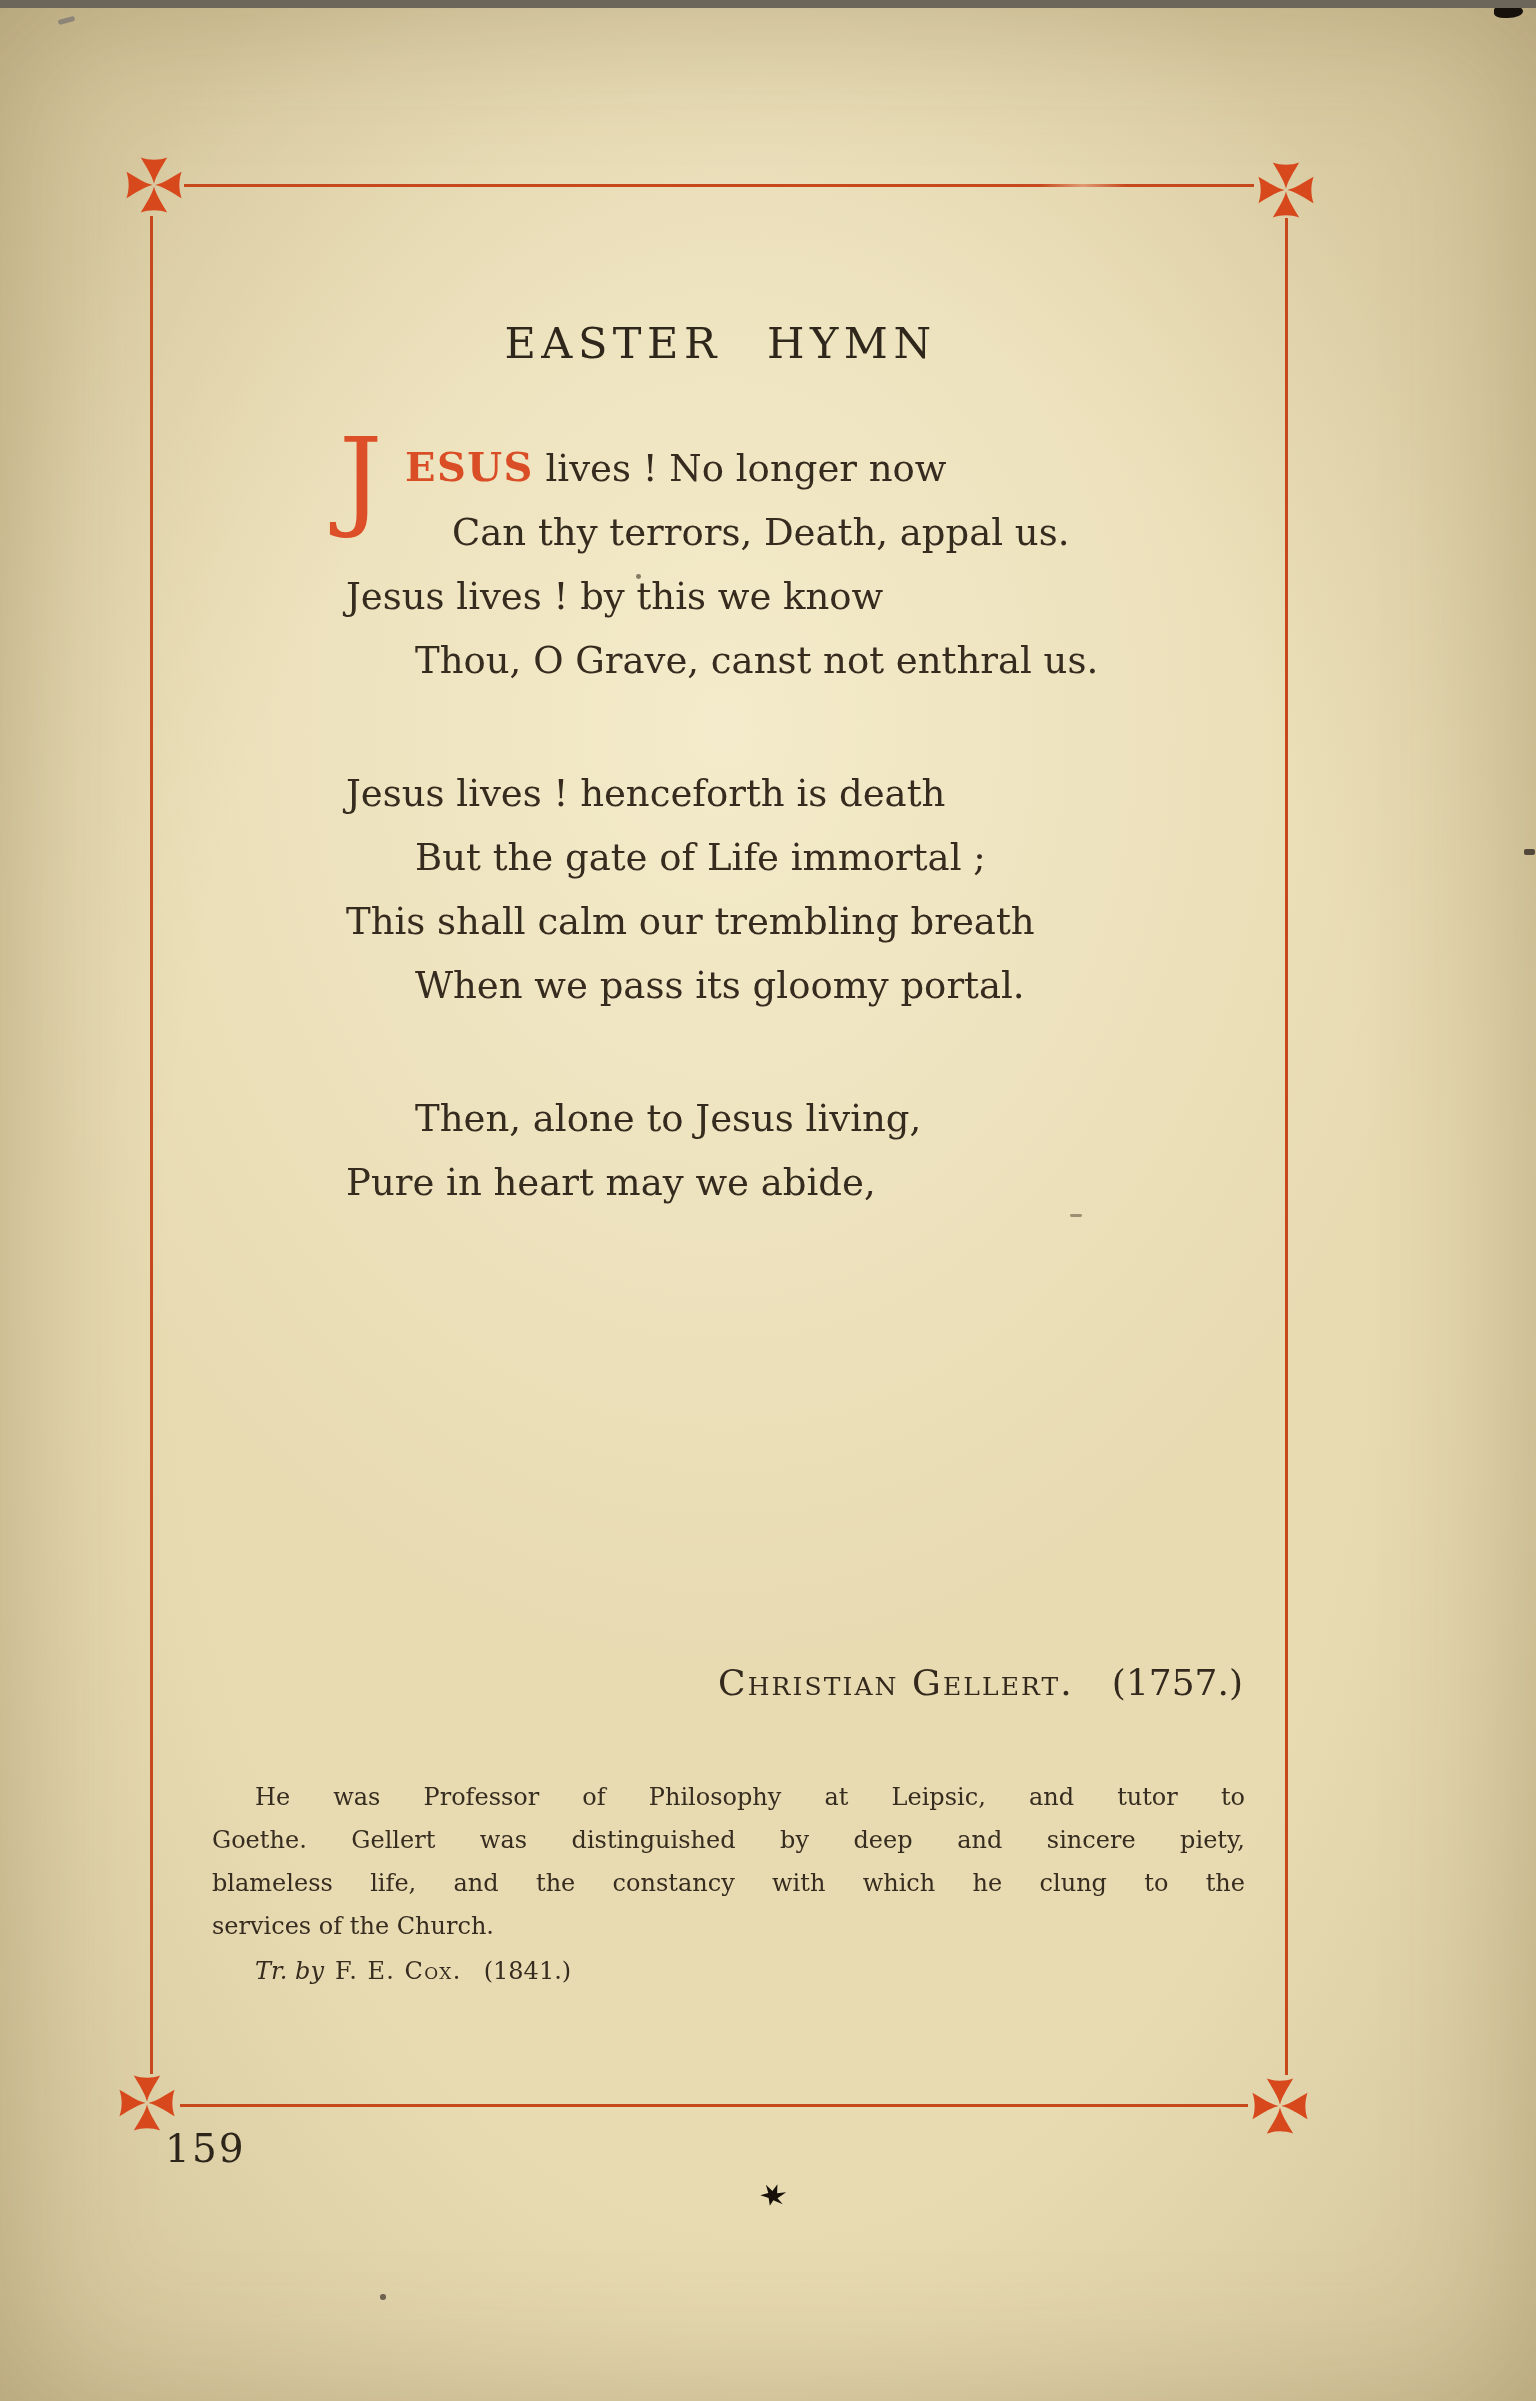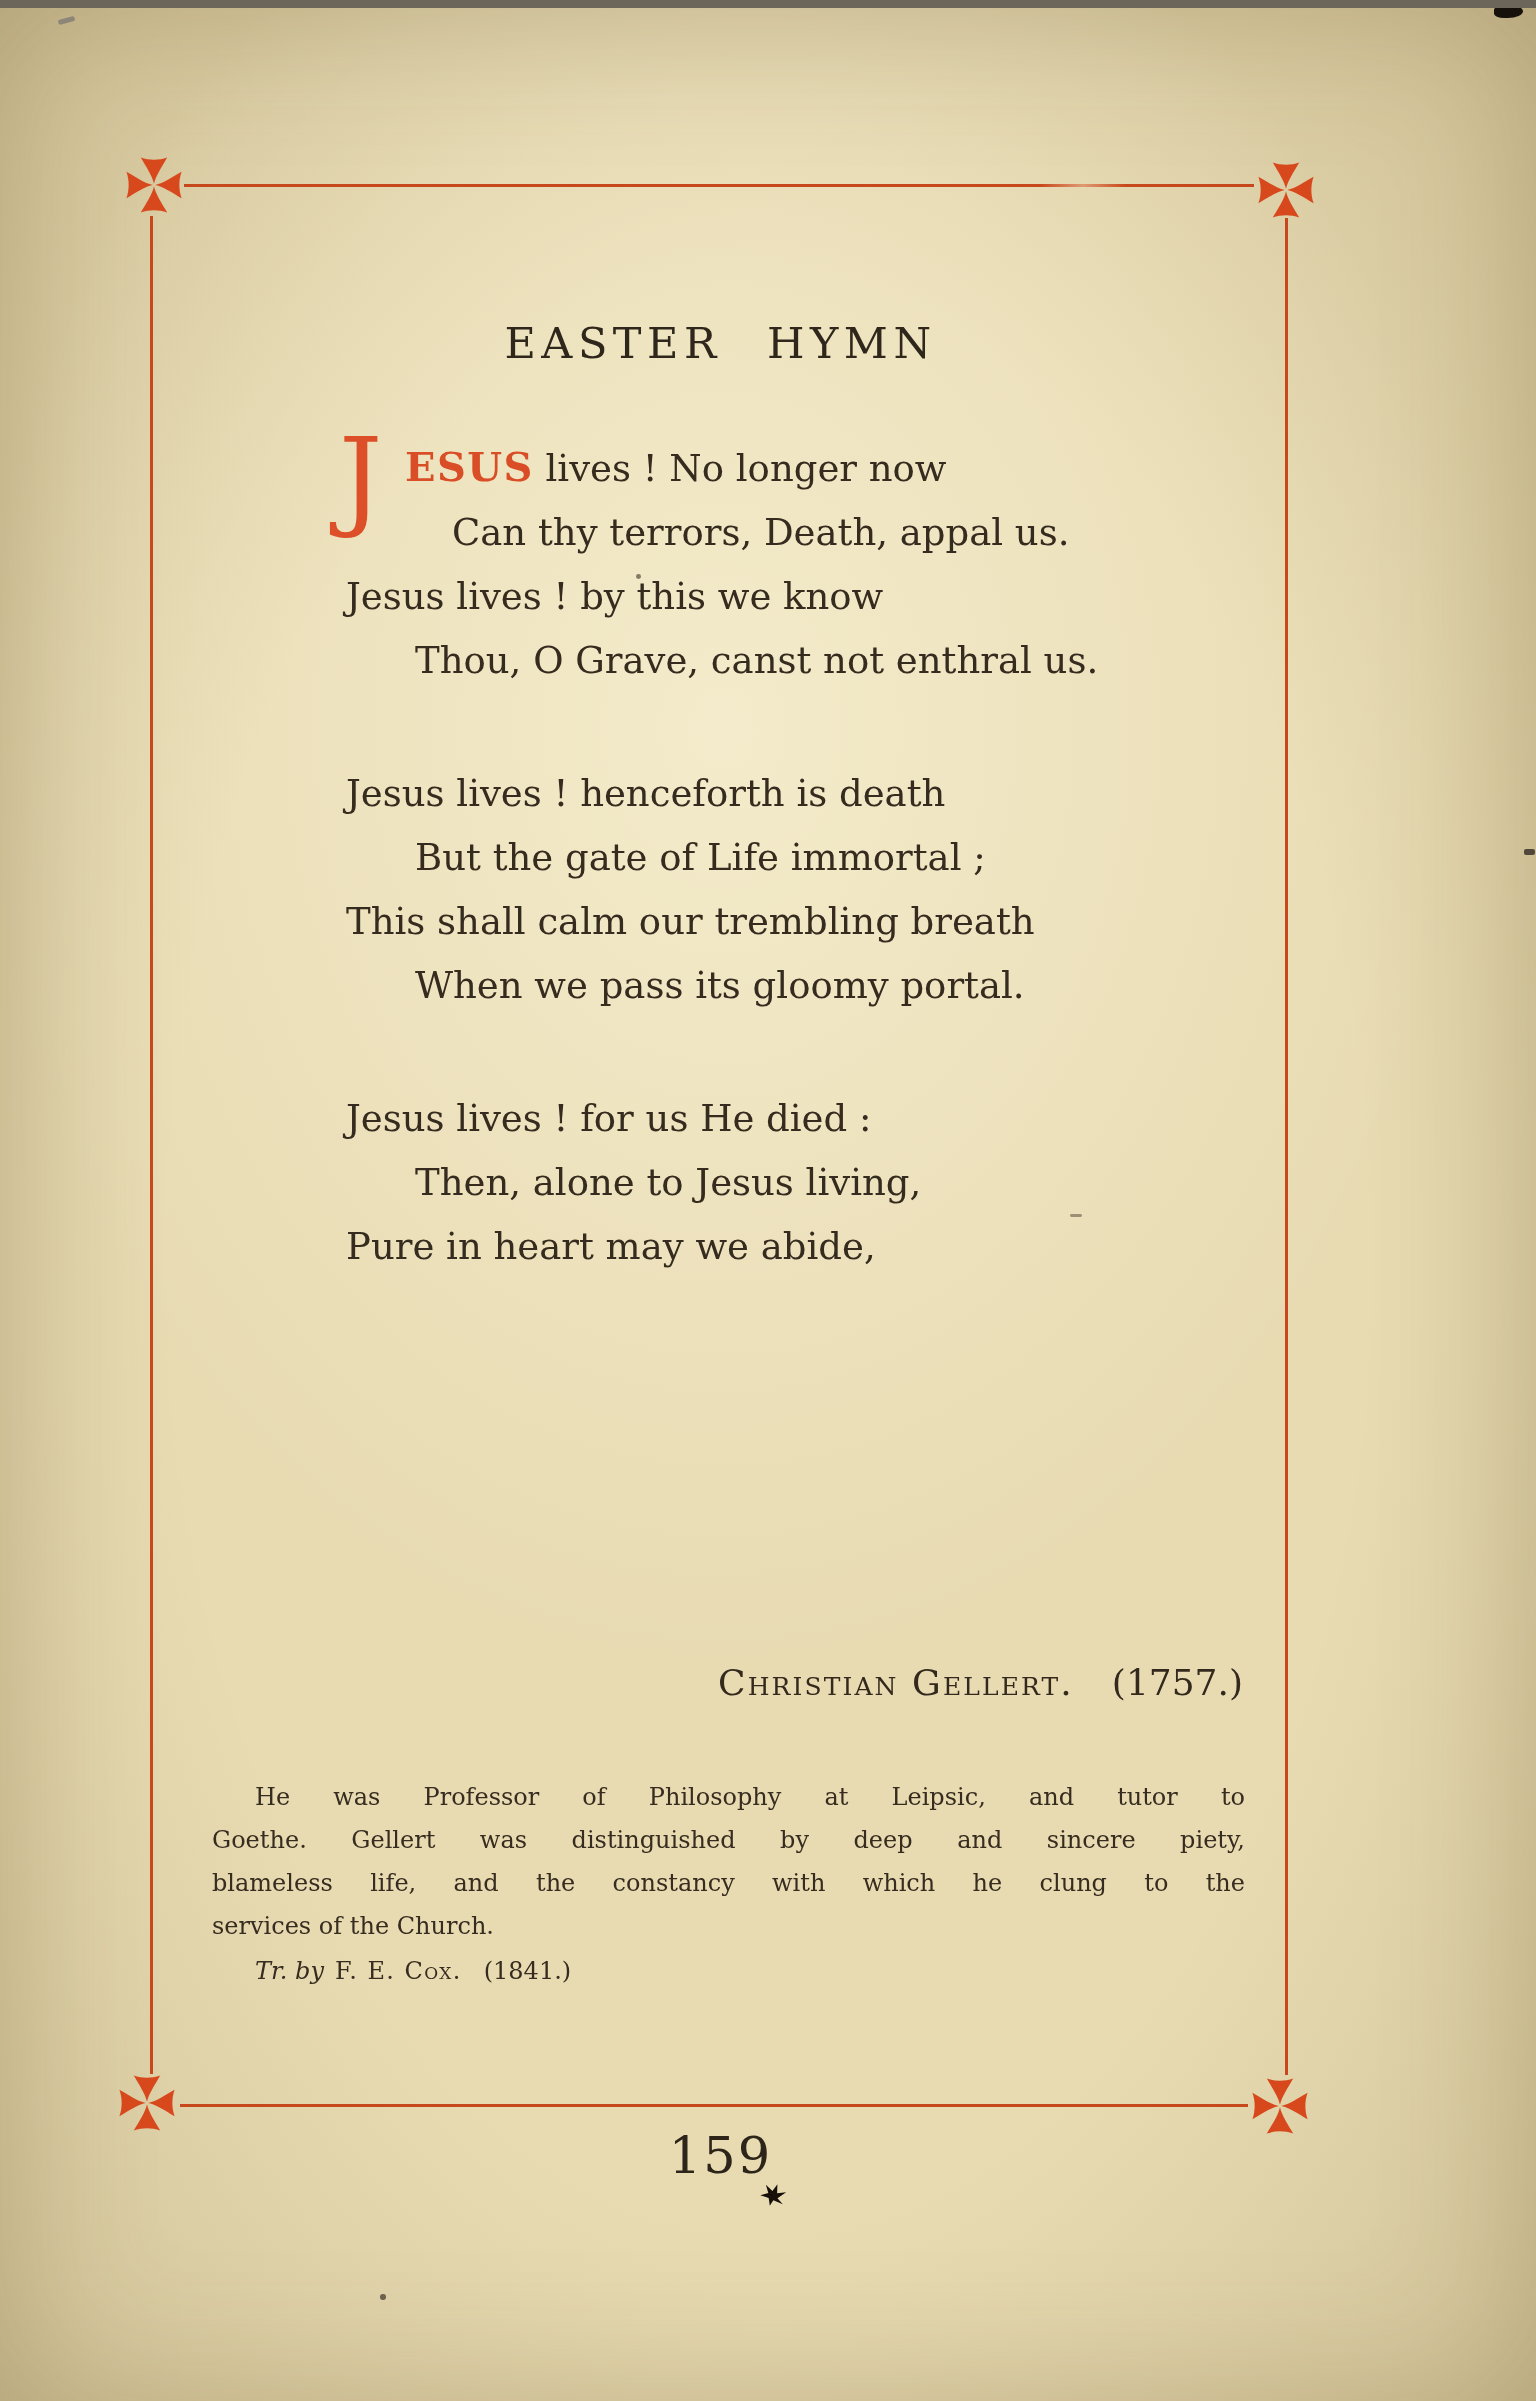--- a/index.html
+++ b/index.html
@@ -54,21 +54,21 @@
   .footnote{position:absolute;left:212px;top:1768px;width:1033px;
     font-size:24px;line-height:43px;color:#362c1f;}
   .fjust{text-align:justify;text-align-last:justify;}
   .findent{text-indent:43px;}
   .trline{margin-top:2.1px;padding-left:43px;white-space:nowrap;}
   .tr-prefix{font-style:italic;}
   .tr-name{font-variant:small-caps;letter-spacing:1.4px;margin-left:11px;}
   .tr-year{margin-left:22px;}
   
   .pageno{position:absolute;left:165px;top:2118px;width:1111px;
-    text-align:center;font-size:51px;letter-spacing:2.1px;color:#2d251a;}
+    font-size:39px;letter-spacing:2.1px;color:#2d251a;}
   .inkmark{position:absolute;left:758px;top:2174px;width:30px;height:26px;
     color:#17110a;transform:rotate(10deg);}
   
   .speck{position:absolute;}
   .speck-1{left:58px;top:9.6px;width:16.5px;height:4.8px;background:#8d8577;border-radius:2.7px;transform:rotate(-15deg);}
   .speck-2{left:1494px;top:-2.7px;width:29px;height:13px;background:#17110b;border-radius:45% 55% 60% 40%;}
   .speck-3{left:1524px;top:841px;width:11px;height:6.2px;background:#51473a;border-radius:2.1px;}
   .speck-4{left:636px;top:566px;width:4.8px;height:4.8px;background:#857a63;border-radius:50%;}
   .speck-5{left:1070px;top:1206px;width:12.3px;height:3.4px;background:#9c8f74;border-radius:1.4px;}
   .speck-6{left:380px;top:2286px;width:5.5px;height:5.5px;background:#6e6250;border-radius:50%;}
@@ -126,21 +126,20 @@
     </div>
 
     <div class="stanza">
       <div class="pline">Jesus lives !  henceforth is death</div>
       <div class="pline ind">But the gate of Life immortal ;</div>
       <div class="pline">This shall calm our trembling breath</div>
       <div class="pline ind">When we pass its gloomy portal.</div>
     </div>
 
     <div class="stanza">
-      <div class="pline">Jesus lives !  for us He died :</div>
       <div class="pline ind">Then, alone to Jesus living,</div>
       <div class="pline">Pure in heart may we abide,</div>
     </div>
 
   </div>
 
   <div class="attr">
     <span class="attr-author">Christian Gellert.</span><span class="attr-year">(1757.)</span>
   </div>
 

